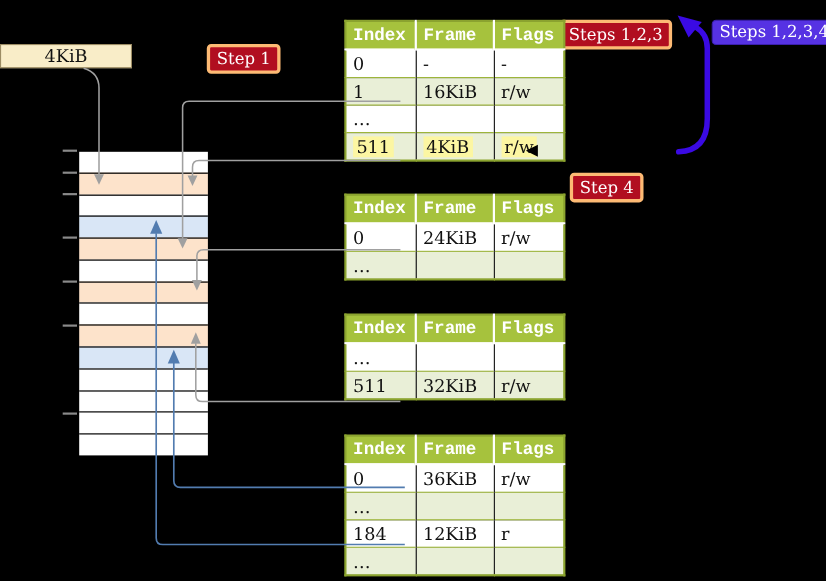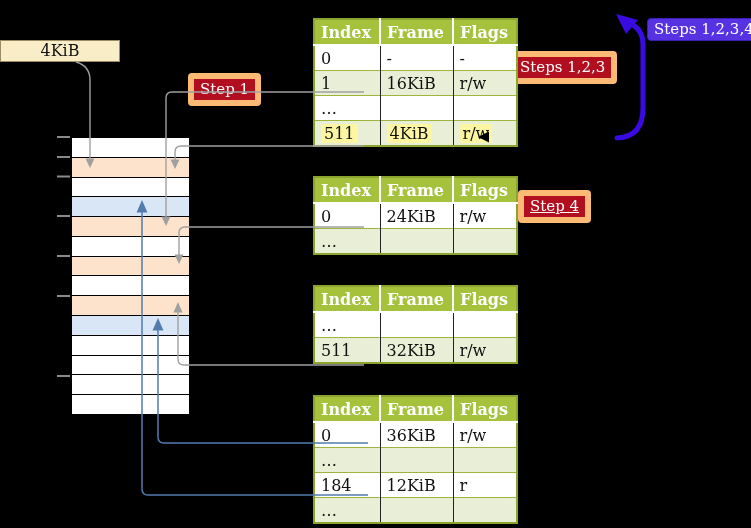--- a/index.html
+++ b/index.html
@@ -15,41 +15,41 @@
   .mem-row{flex:1;}
   .mem-row + .mem-row{border-top:1.7px solid #000;}
   .mem-row.white{background:#ffffff;}
   .mem-row.orange{background:var(--mem-orange,#fde3cb);}
   .mem-row.blue{background:var(--mem-blue,#d9e6f6);}
   
   .ptable{position:absolute;}
   .ptable table{border-collapse:collapse;border:2px solid var(--olive,#8ba32f);}
   .ptable th{
     background:var(--header-green,#a6c23d);color:#fff;font-weight:bold;
-    font-size:16px;text-align:left;padding:0 8px 0 6px;height:24px;
+    font-size:16px;text-align:left;padding:0 8px 0 6px;height:24px;font-family:Liberation Mono, monospace;
   }
   .ptable th + th{border-left:2px solid #fff;}
   .ptable tbody tr:first-child td{border-top:2px solid #fff;}
   .ptable td{
     font-size:16px;color:#111;padding:0 0 0 6px;height:24px;vertical-align:middle;
     background:#fff;
   }
   .ptable td + td{border-left:1px solid #222;}
   .ptable tbody tr + tr td{border-top:1.5px solid #9db53b;}
   .ptable tr.alt td{background:var(--row-green,#e9efd7);}
   .ptable .col-index{width:47px;min-width:47px;}
   .ptable .col-frame{width:55px;min-width:55px;}
   .ptable .col-flags{width:46px;min-width:46px;}
   .ptable .hl{background:var(--highlight,#fcf6a2);padding:0 3px;}
   
   .tag{
     position:absolute;color:#fff;font-size:15px;line-height:18px;
     padding:1px 6px 2px 6px;border-radius:4px;white-space:nowrap;
   }
-  .tag.red{background:var(--crimson,#b10e20);border:6px solid #fdba74;margin-top:33px;}
+  .tag.red{background:var(--crimson,#b10e20);border:3px solid #fdba74;}
   .tag.violet{background:var(--blueviolet,#5632e3);border:1px solid #3b1fae;}
   .framebox{
     position:absolute;left:0;top:40px;width:120px;height:22px;
     background:var(--wheat,#f9edc8);border:1px solid #9c8c64;box-sizing:border-box;
     color:#111;font-size:16px;text-align:center;line-height:20px;
   }
   .overlay{position:absolute;left:0;top:0;pointer-events:none;}
 </style>
 </head>
 <body>
@@ -73,21 +73,21 @@
       <div class="mem-row white"></div>
     </div>
 
   <div class="framebox">
     <span>4KiB</span>
   </div>
 
   <div class="tag red" style="left:188px;top:40px;">Step 1</div>
   <div class="tag red" style="left:508px;top:18px;">Steps 1,2,3</div>
   <div class="tag violet" style="left:647px;top:18px;">Steps 1,2,3,4</div>
-  <div class="tag red" style="left:518px;top:157px;text-decoration:underline;">Step 4</div>
+  <div class="tag red" style="left:518px;top:157px;">Step 4</div>
 
   <div class="ptable" style="left:313px;top:18px;">
       <table>
         <thead>
           <tr>
             <th class="col-index">Index</th>
             <th class="col-frame">Frame</th>
             <th class="col-flags">Flags</th>
           </tr>
         </thead>

